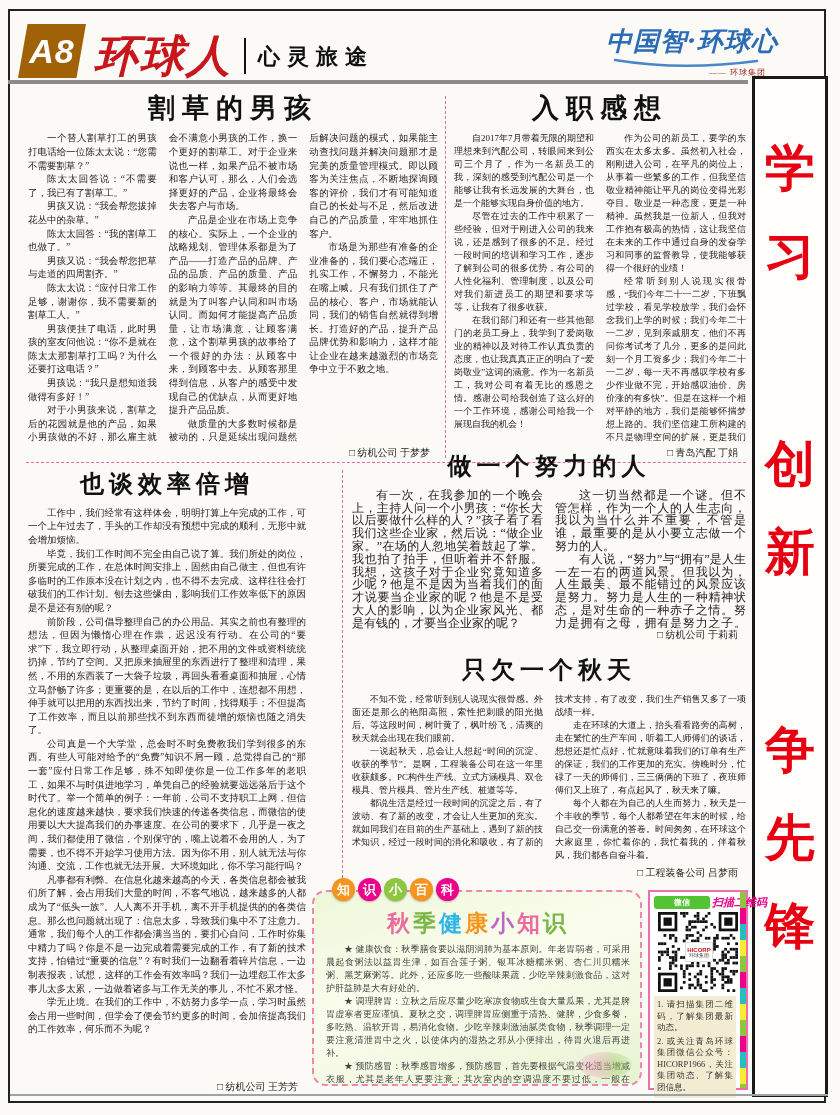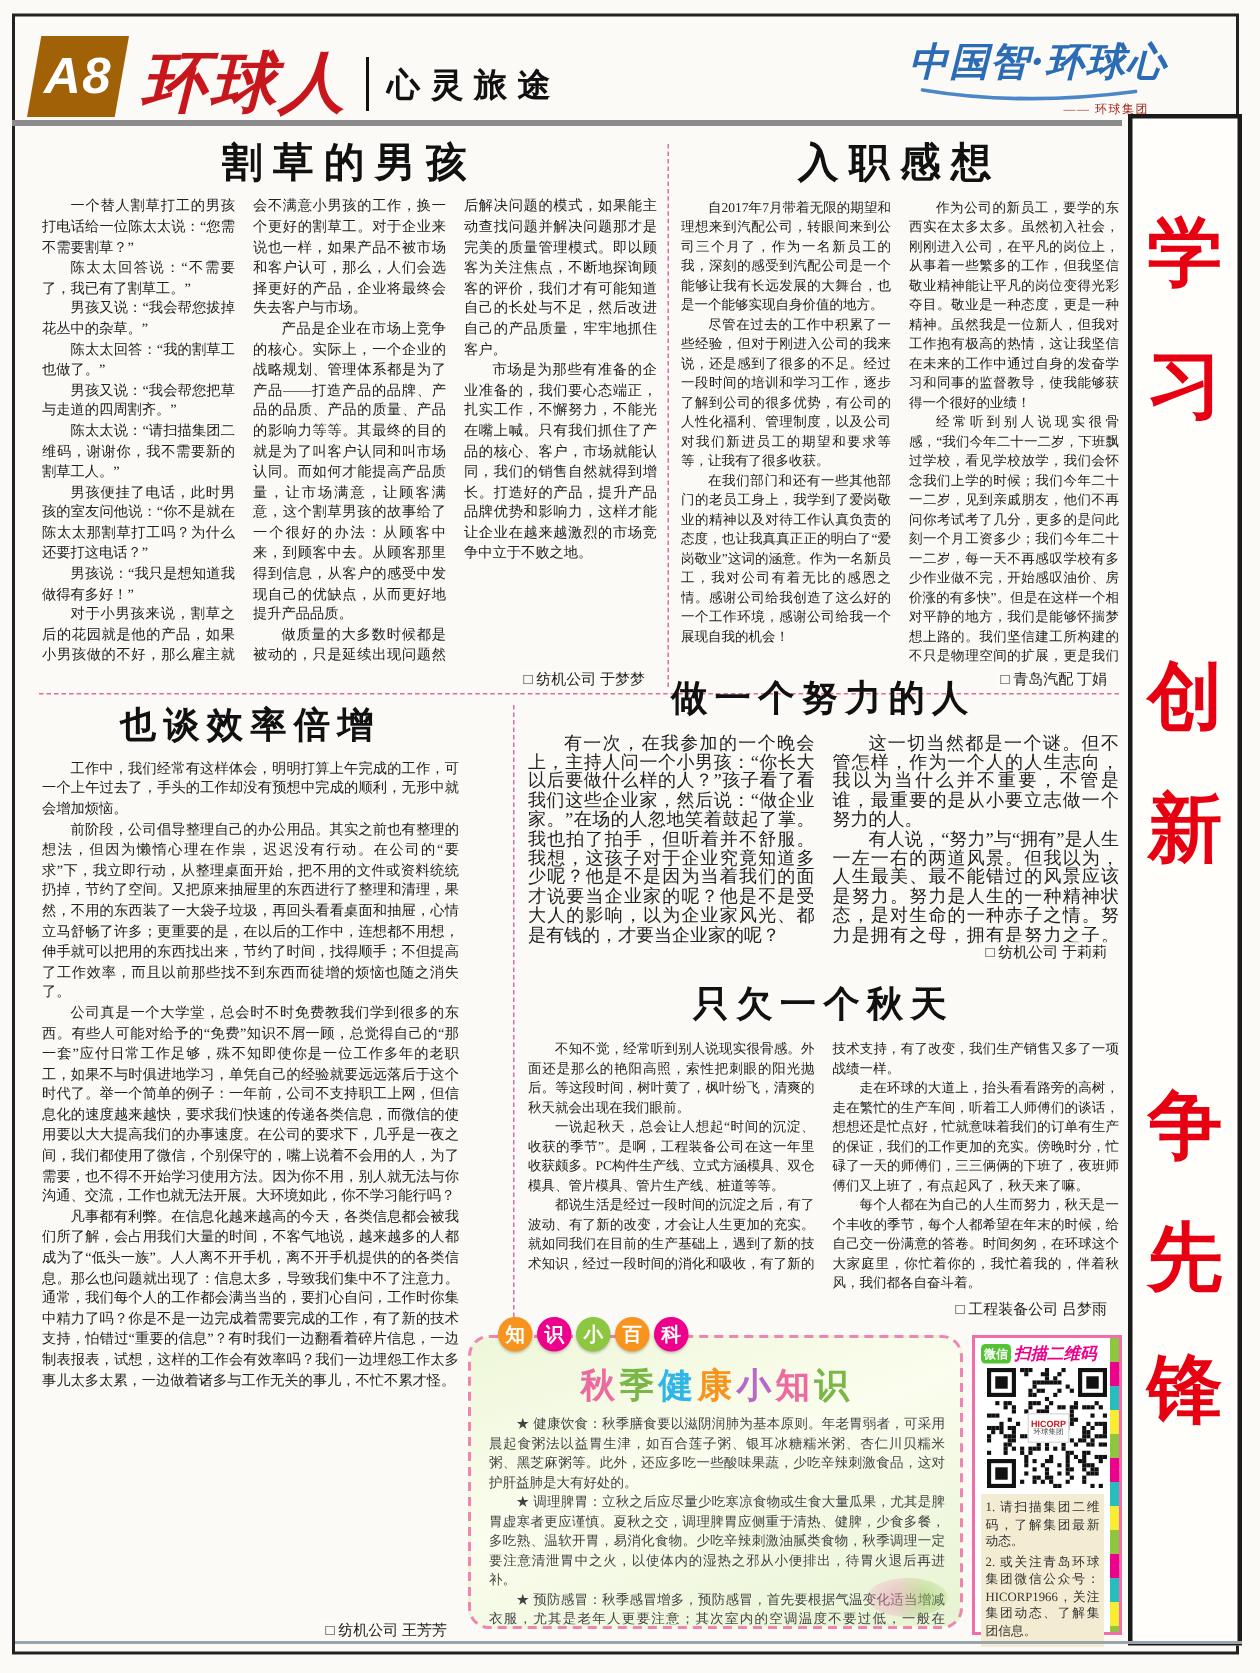--- a/index.html
+++ b/index.html
@@ -73,21 +73,21 @@
   .health-items{font-size:9px;line-height:13px;color:#444;text-align:justify;overflow:hidden;height:140px;}
   .health-items p{margin:0;text-indent:2em;}
 
   
   .qrbox{position:absolute;left:648px;top:890px;width:100px;height:200px;box-sizing:border-box;
          border:2px solid #f06eaa;background:#fff;}
   .qr-strip{position:absolute;right:0;top:0;width:6px;height:100%;
          background:repeating-linear-gradient(180deg,#8dc63f 0 16px,#ec008c 16px 32px,#27bdbe 32px 48px,#f9ed32 48px 64px);}
   .qr-header{display:flex;align-items:center;gap:2px;padding:3px 8px 1px 4px;}
   .wechat{background:#52c332;color:#fff;font:bold 8px "Liberation Sans",sans-serif;
-          padding:1px 2px;border-radius:3px;white-space:nowrap;}
+          padding:1px 20px;border-radius:3px;white-space:nowrap;}
   .qr-main{color:#ec008c;font:italic bold 11px "Liberation Sans",sans-serif;white-space:nowrap;}
   .qr-wrap{position:relative;width:80px;height:80px;margin:1px auto 0;}
   .qr-wrap svg{width:80px;height:80px;display:block;}
   .qr-logo{position:absolute;left:27px;top:30px;width:26px;height:18px;background:#fff;border:1px solid #ddd;
            display:flex;flex-direction:column;align-items:center;justify-content:center;line-height:1;}
   .qr-logo .l1{color:#c8161d;font:bold 6px "Liberation Sans",sans-serif;}
   .qr-logo .l2{color:#444;font-size:5px;}
   .qr-notes{background:#f3ecd2;margin:4px 10px 4px 4px;padding:3px 3px;font-size:8.5px;line-height:11.5px;color:#333;text-align:justify;}
   .qr-notes p{margin:0 0 2px;}
 </style>
@@ -128,21 +128,21 @@
 </aside>
 
 <section class="article" id="art1">
   <h2 class="art-title">割草的男孩</h2>
   <div class="art-body">
       <p>一个替人割草打工的男孩打电话给一位陈太太说：“您需不需要割草？”</p>
       <p>陈太太回答说：“不需要了，我已有了割草工。”</p>
       <p>男孩又说：“我会帮您拔掉花丛中的杂草。”</p>
       <p>陈太太回答：“我的割草工也做了。”</p>
       <p>男孩又说：“我会帮您把草与走道的四周割齐。”</p>
-      <p>陈太太说：“请扫描集团二维码，谢谢你，我不需要新的割草工人。”</p>
+      <p>陈太太说：“应付日常工作足够，谢谢你，我不需要新的割草工人。”</p>
       <p>男孩便挂了电话，此时男孩的室友问他说：“你不是就在陈太太那割草打工吗？为什么还要打这电话？”</p>
       <p>男孩说：“我只是想知道我做得有多好！”</p>
       <p>对于小男孩来说，割草之后的花园就是他的产品，如果小男孩做的不好，那么雇主就会不满意小男孩的工作，换一个更好的割草工。对于企业来说也一样，如果产品不被市场和客户认可，那么，人们会选择更好的产品，企业将最终会失去客户与市场。</p>
       <p>产品是企业在市场上竞争的核心。实际上，一个企业的战略规划、管理体系都是为了产品——打造产品的品牌、产品的品质、产品的质量、产品的影响力等等。其最终的目的就是为了叫客户认同和叫市场认同。而如何才能提高产品质量，让市场满意，让顾客满意，这个割草男孩的故事给了一个很好的办法：从顾客中来，到顾客中去。从顾客那里得到信息，从客户的感受中发现自己的优缺点，从而更好地提升产品品质。</p>
       <p>做质量的大多数时候都是被动的，只是延续出现问题然后解决问题的模式，如果能主动查找问题并解决问题那才是完美的质量管理模式。即以顾客为关注焦点，不断地探询顾客的评价，我们才有可能知道自己的长处与不足，然后改进自己的产品质量，牢牢地抓住客户。</p>
       <p>市场是为那些有准备的企业准备的，我们要心态端正，扎实工作，不懈努力，不能光在嘴上喊。只有我们抓住了产品的核心、客户，市场就能认同，我们的销售自然就得到增长。打造好的产品，提升产品品牌优势和影响力，这样才能让企业在越来越激烈的市场竞争中立于不败之地。</p>
     </div>
   <p class="byline">□ 纺机公司 于梦梦</p>
 </section>
 
@@ -159,23 +159,25 @@
     </div>
   <p class="byline">□ 青岛汽配 丁娟</p>
 </section>
 
 <div class="hdash" id="hd1"></div>
 
 <section class="article" id="art3">
   <h2 class="art-title small">也谈效率倍增</h2>
   <div class="art-body">
       <p>工作中，我们经常有这样体会，明明打算上午完成的工作，可一个上午过去了，手头的工作却没有预想中完成的顺利，无形中就会增加烦恼。</p>
+      <p>毕竟，我们工作时间不完全由自己说了算。我们所处的岗位，所要完成的工作，在总体时间安排上，固然由自己做主，但也有许多临时的工作原本没在计划之内，也不得不去完成、这样往往会打破我们的工作计划。刨去这些缘由，影响我们工作效率低下的原因是不是还有别的呢？</p>
       <p>前阶段，公司倡导整理自己的办公用品。其实之前也有整理的想法，但因为懒惰心理在作祟，迟迟没有行动。在公司的“要求”下，我立即行动，从整理桌面开始，把不用的文件或资料统统扔掉，节约了空间。又把原来抽屉里的东西进行了整理和清理，果然，不用的东西装了一大袋子垃圾，再回头看看桌面和抽屉，心情立马舒畅了许多；更重要的是，在以后的工作中，连想都不用想，伸手就可以把用的东西找出来，节约了时间，找得顺手；不但提高了工作效率，而且以前那些找不到东西而徒增的烦恼也随之消失了。</p>
       <p>公司真是一个大学堂，总会时不时免费教我们学到很多的东西。有些人可能对给予的“免费”知识不屑一顾，总觉得自己的“那一套”应付日常工作足够，殊不知即使你是一位工作多年的老职工，如果不与时俱进地学习，单凭自己的经验就要远远落后于这个时代了。举一个简单的例子：一年前，公司不支持职工上网，但信息化的速度越来越快，要求我们快速的传递各类信息，而微信的使用要以大大提高我们的办事速度。在公司的要求下，几乎是一夜之间，我们都使用了微信，个别保守的，嘴上说着不会用的人，为了需要，也不得不开始学习使用方法。因为你不用，别人就无法与你沟通、交流，工作也就无法开展。大环境如此，你不学习能行吗？</p>
       <p>凡事都有利弊。在信息化越来越高的今天，各类信息都会被我们所了解，会占用我们大量的时间，不客气地说，越来越多的人都成为了“低头一族”。人人离不开手机，离不开手机提供的的各类信息。那么也问题就出现了：信息太多，导致我们集中不了注意力。通常，我们每个人的工作都会满当当的，要扪心自问，工作时你集中精力了吗？你是不是一边完成着需要完成的工作，有了新的技术支持，怕错过“重要的信息”？有时我们一边翻看着碎片信息，一边制表报表，试想，这样的工作会有效率吗？我们一边埋怨工作太多事儿太多太累，一边做着诸多与工作无关的事儿，不忙不累才怪。</p>
+      <p>学无止境。在我们的工作中，不妨努力多学一点，学习时虽然会占用一些时间，但学会了便会节约更多的时间，会加倍提高我们的工作效率，何乐而不为呢？</p>
     </div>
   <p class="byline">□ 纺机公司 王芳芳</p>
 </section>
 
 <div class="vdash" id="vd2"></div>
 
 <section class="article" id="art4">
   <h2 class="art-title small">做一个努力的人</h2>
   <div class="art-body">
       <p>有一次，在我参加的一个晚会上，主持人问一个小男孩：“你长大以后要做什么样的人？”孩子看了看我们这些企业家，然后说：“做企业家。”在场的人忽地笑着鼓起了掌。我也拍了拍手，但听着并不舒服。我想，这孩子对于企业究竟知道多少呢？他是不是因为当着我们的面才说要当企业家的呢？他是不是受大人的影响，以为企业家风光、都是有钱的，才要当企业家的呢？</p>

